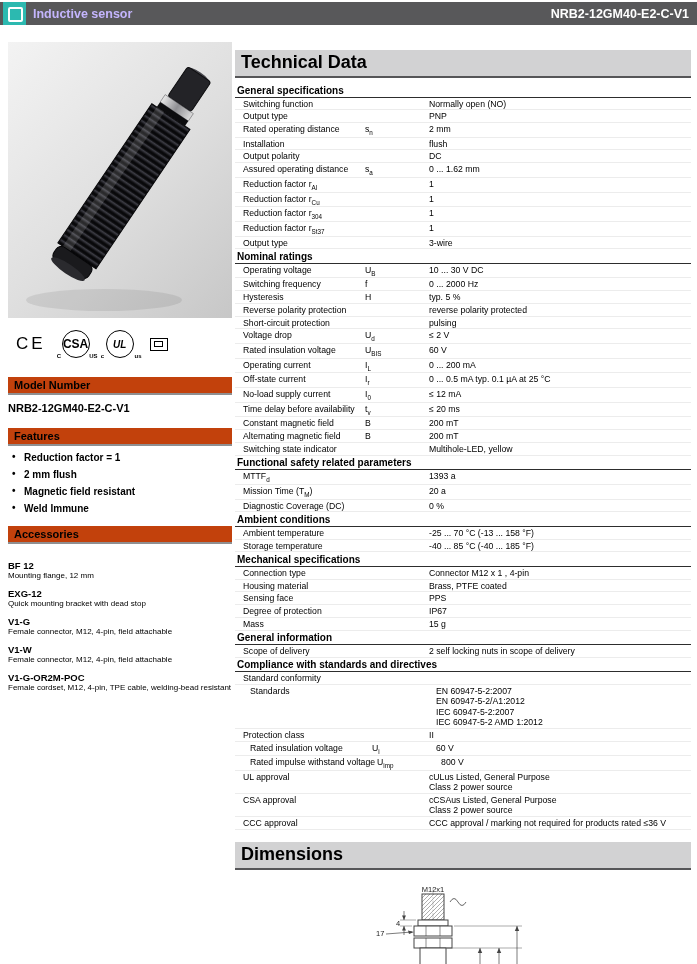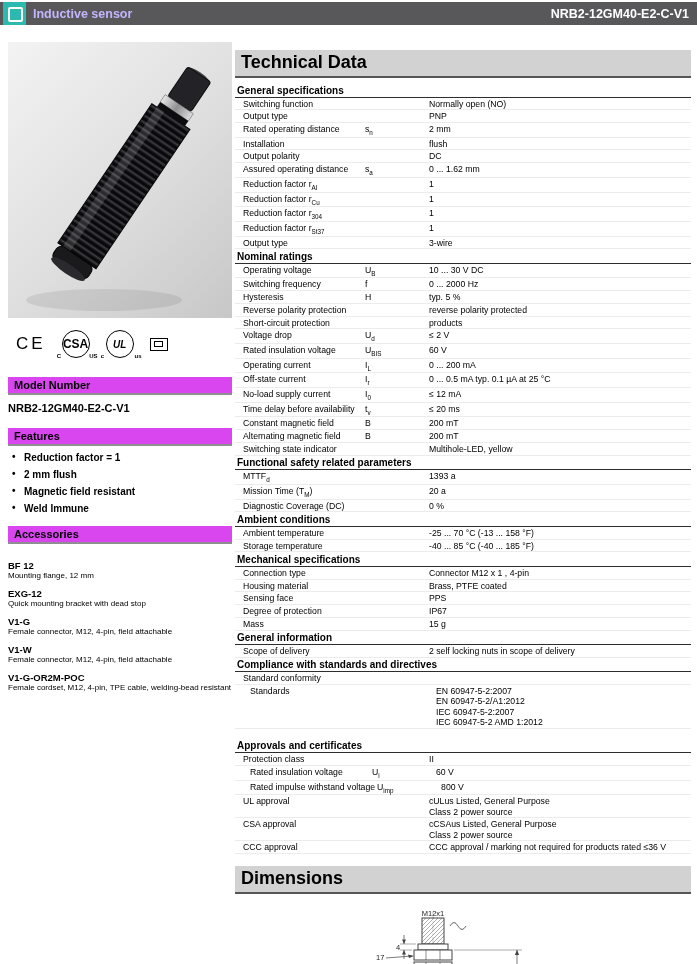--- a/index.html
+++ b/index.html
@@ -21,21 +21,21 @@
   .certs{display:flex;align-items:center;gap:16px;padding:9px 4px 4px 8px;height:34px;}
   .ce{font-size:17px;letter-spacing:3px;font-weight:400;}
   .mark-circle{position:relative;width:26px;height:26px;border:1.6px solid #000;border-radius:50%;
     display:flex;align-items:center;justify-content:center;font-weight:bold;}
   .mark-circle .m-main{font-size:12px;}
   .mark-circle .m-ul{font-size:10px;font-style:italic;}
   .m-c{position:absolute;left:-6px;bottom:-2px;font-size:6px;font-weight:bold;}
   .m-us{position:absolute;right:-9px;bottom:-2px;font-size:6px;font-weight:bold;}
   .sq2{width:16px;height:11px;border:1.6px solid #000;display:flex;align-items:center;justify-content:center;}
   .sq2 .in{width:7px;height:4px;border:1.2px solid #000;}
-  .lbar{margin-top:12px;background:#d946ef;border-bottom:2px solid #8f8f91;
+  .lbar{margin-top:12px;background:#c2410c;border-bottom:2px solid #8f8f91;
     font-size:11px;font-weight:bold;padding:2px 6px 2px 6px;}
   .modelnum{font-size:11px;font-weight:bold;padding:7px 0 2px 0;}
   ul.features{list-style:none;margin:6px 0 0 0;padding:0 0 0 4px;}
   ul.features li{font-size:10px;font-weight:bold;margin:0 0 6px 0;padding-left:12px;position:relative;}
   ul.features li::before{content:"•";position:absolute;left:0;top:-1px;}
   .acc-list{margin-top:16px;}
   .acc-item{margin-bottom:7px;}
   .acc-name{font-size:9.5px;font-weight:bold;}
   .acc-desc{font-size:8px;line-height:1.25;}
   
@@ -224,21 +224,21 @@
         <div class="c-val">typ. 5  %</div>
       </div>
       <div class="trow">
         <div class="c-label">Reverse polarity protection</div>
         <div class="c-sym"></div>
         <div class="c-val">reverse polarity protected</div>
       </div>
       <div class="trow">
         <div class="c-label">Short-circuit protection</div>
         <div class="c-sym"></div>
-        <div class="c-val">products</div>
+        <div class="c-val">pulsing</div>
       </div>
       <div class="trow">
         <div class="c-label">Voltage drop</div>
         <div class="c-sym">U<sub>d</sub></div>
         <div class="c-val">≤ 2 V</div>
       </div>
       <div class="trow">
         <div class="c-label">Rated insulation voltage</div>
         <div class="c-sym">U<sub>BIS</sub></div>
         <div class="c-val">60 V</div>
@@ -341,21 +341,20 @@
       <div class="trow">
         <div class="c-label">Standard conformity</div>
         <div class="c-sym"></div>
         <div class="c-val"></div>
       </div>
       <div class="trow">
         <div class="c-label ind2">Standards</div>
         <div class="c-sym"></div>
         <div class="c-val">EN 60947-5-2:2007<br>EN 60947-5-2/A1:2012<br>IEC 60947-5-2:2007<br>IEC 60947-5-2 AMD 1:2012</div>
       </div>
-      <div class="sec-h gap">Approvals and certificates</div>
       <div class="trow">
         <div class="c-label">Protection class</div>
         <div class="c-sym"></div>
         <div class="c-val">II</div>
       </div>
       <div class="trow">
         <div class="c-label ind2">Rated insulation voltage</div>
         <div class="c-sym">U<sub>i</sub></div>
         <div class="c-val">60 V</div>
       </div>

